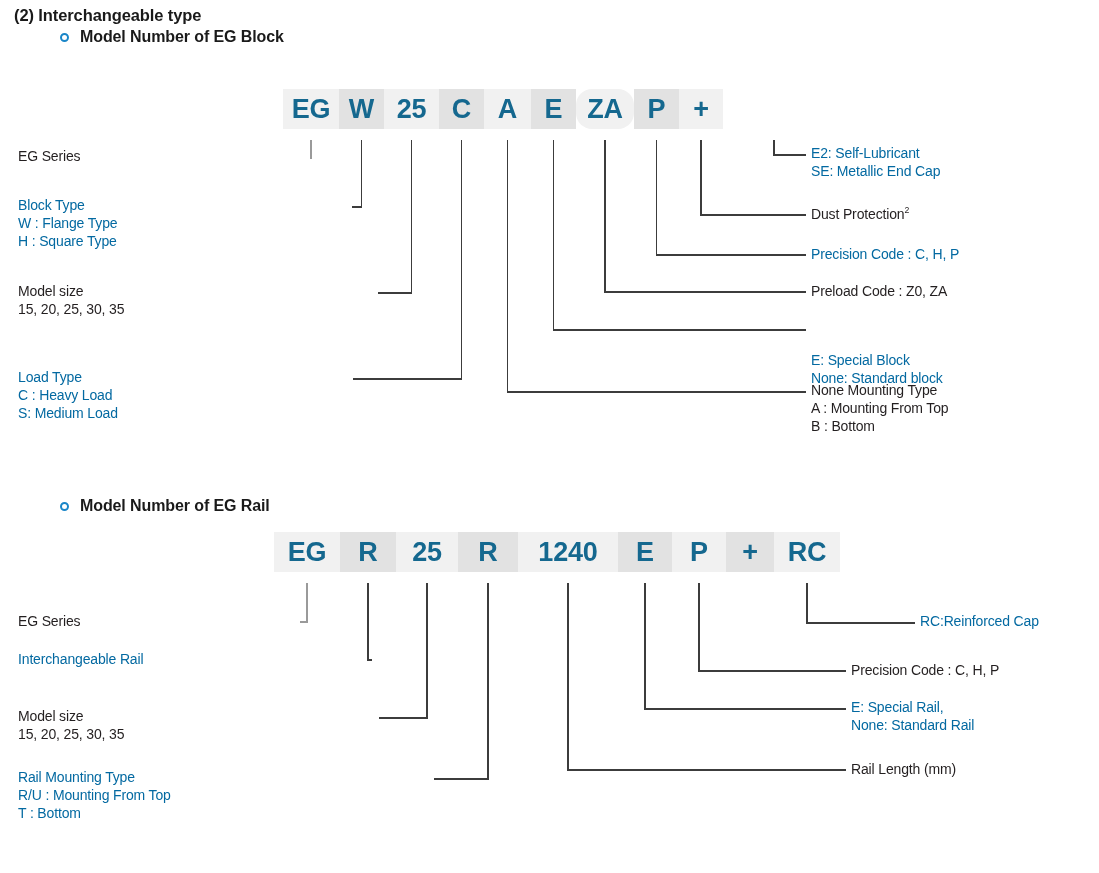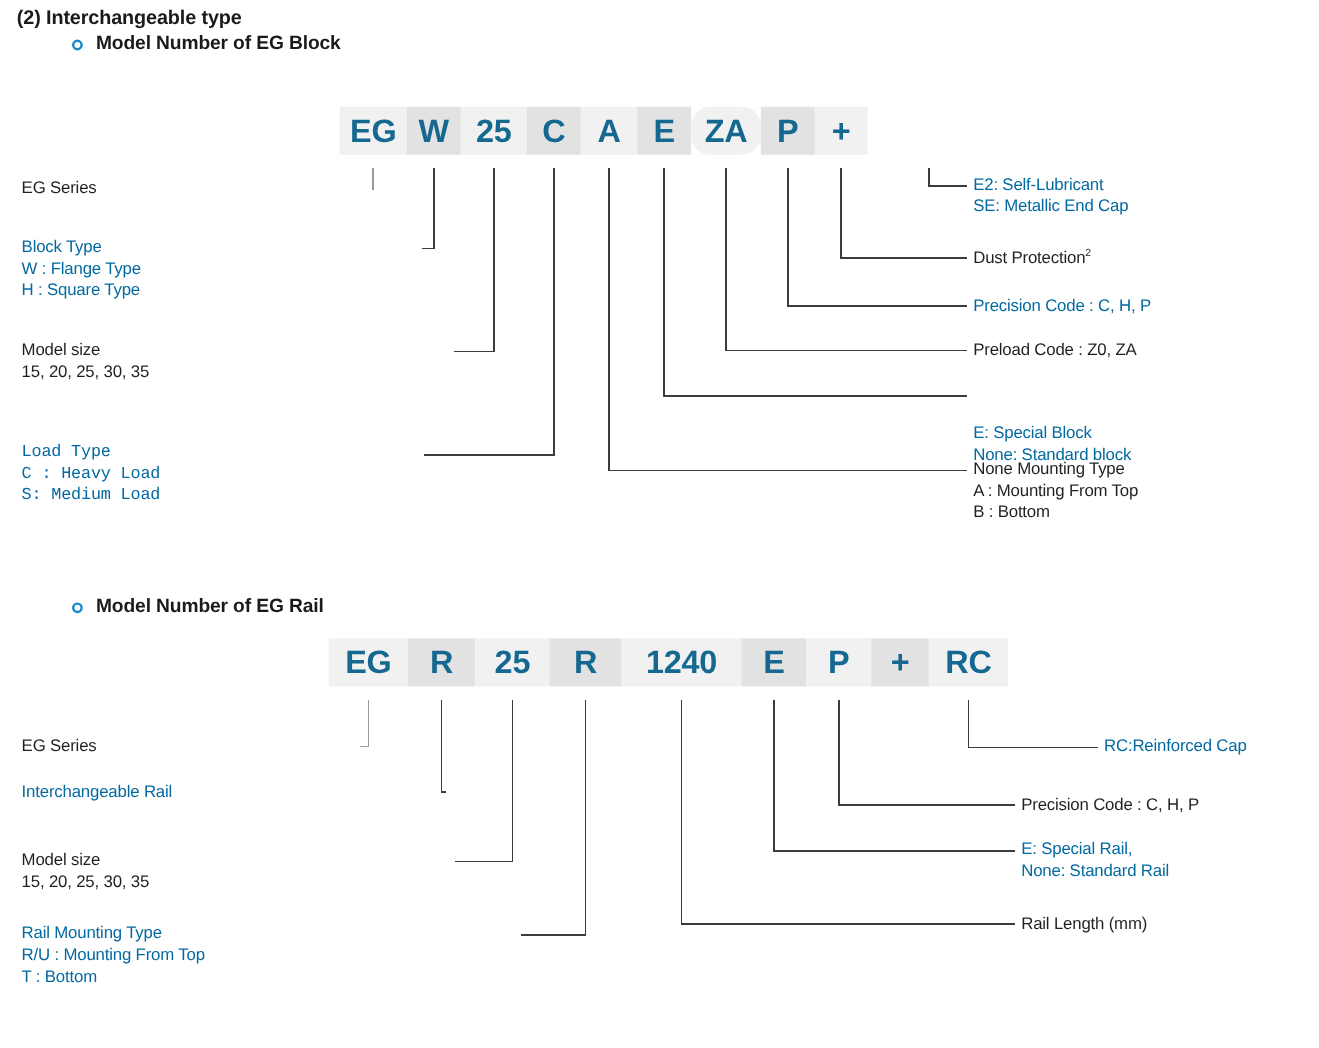--- a/index.html
+++ b/index.html
@@ -117,21 +117,21 @@
       </div>
       <div class="callout" style="left: 18px; top: 196px;">
         <span class="ln c-blue">Block Type</span>
         <span class="ln c-blue">W : Flange Type</span>
         <span class="ln c-blue">H : Square Type</span>
       </div>
       <div class="callout" style="left: 18px; top: 282px;">
         <span class="ln c-dark">Model size</span>
         <span class="ln c-dark">15, 20, 25, 30, 35</span>
       </div>
-      <div class="callout" style="left: 18px; top: 368px; font-family: Liberation Mono, monospace;">
+      <div class="callout" style="left: 18px; top: 368px;">
         <span class="ln c-blue">Load Type</span>
         <span class="ln c-blue">C : Heavy Load</span>
         <span class="ln c-blue">S: Medium Load</span>
       </div>
       <div class="callout" style="left: 811px; top: 144px;">
         <span class="ln c-blue">E2: Self-Lubricant</span>
         <span class="ln c-blue">SE: Metallic End Cap</span>
       </div>
       <div class="callout" style="left: 811px; top: 205px;">
         <span class="ln c-dark">Dust Protection<sup>2</sup></span>

